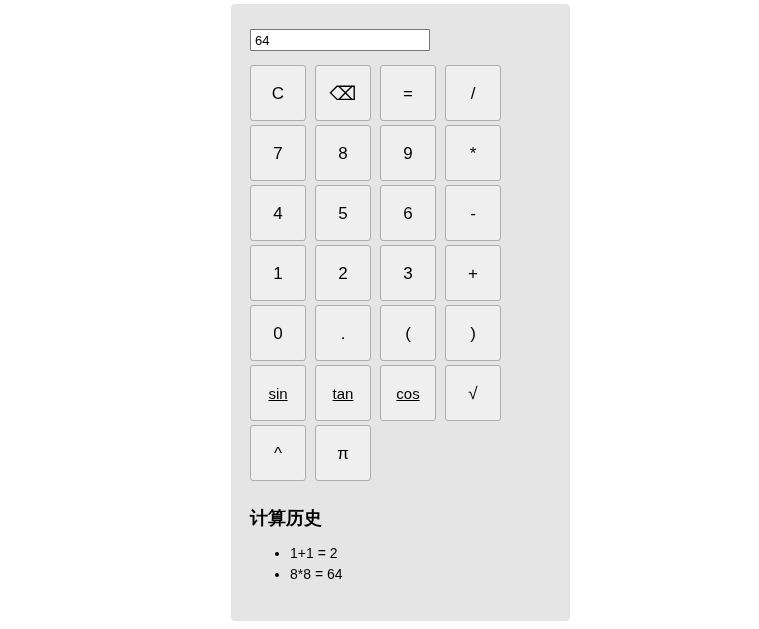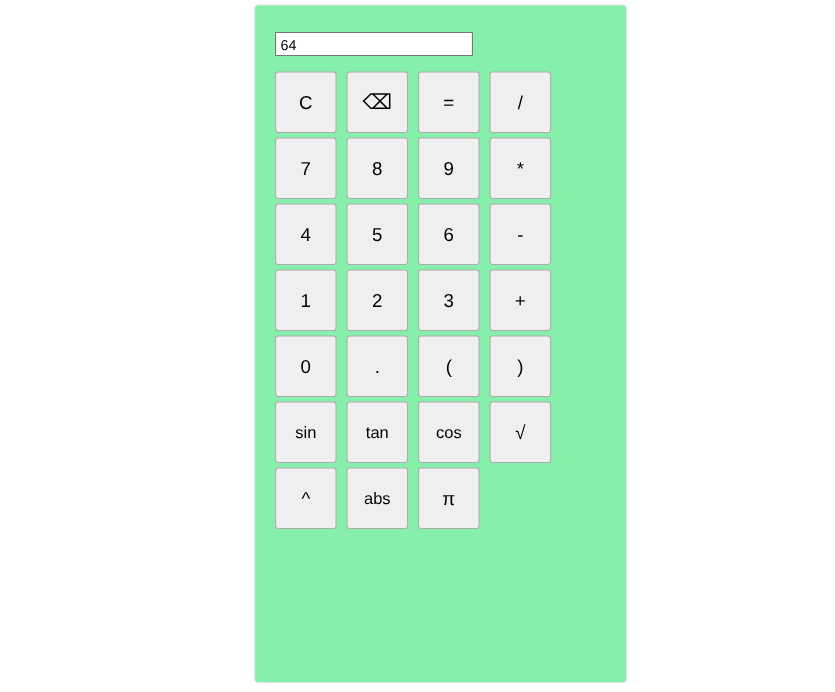--- a/index.html
+++ b/index.html
@@ -24,21 +24,21 @@
   
   #calculator-panel {
     position: absolute;
     left: 231px;
     top: 4px;
     width: 339px;
     height: 617px;
     box-sizing: border-box;
     border: 1px solid #e2e2e2;
     border-radius: 4px;
-    background: #86efac;
+    background: #e5e5e5;
   }
 
   #panel-inner {
     position: absolute;
     left: 18px;
     top: 24px;
     right: 18px;
   }
 
   
@@ -82,20 +82,21 @@
     font-size: 17px;
     line-height: 1;
     text-align: center;
     cursor: pointer;
     display: flex;
     align-items: center;
     justify-content: center;
   }
   .calc-key.glyph-small {
     font-size: 15px;
+    text-decoration: underline;
   }
   .calc-key.glyph-large {
     font-size: 19px;
   }
 
   
   #history-section {
     margin-top: 26px;
   }
   #history-title {
@@ -147,21 +148,27 @@
           <button class="calc-key">+</button>
           <button class="calc-key">0</button>
           <button class="calc-key">.</button>
           <button class="calc-key">(</button>
           <button class="calc-key">)</button>
           <button class="calc-key glyph-small">sin</button>
           <button class="calc-key glyph-small">tan</button>
           <button class="calc-key glyph-small">cos</button>
           <button class="calc-key">√</button>
           <button class="calc-key">^</button>
-          <button class="calc-key glyph-small">abs</button>
           <button class="calc-key">π</button>
         </div>
 
+      <div id="history-section">
+        <h3 id="history-title">计算历史</h3>
+        <ul id="history-list">
+            <li>1+1 = 2</li>
+            <li>8*8 = 64</li>
+          </ul>
+      </div>
 
     </div>
   </div>
 
 </div>
 
 </body></html>

